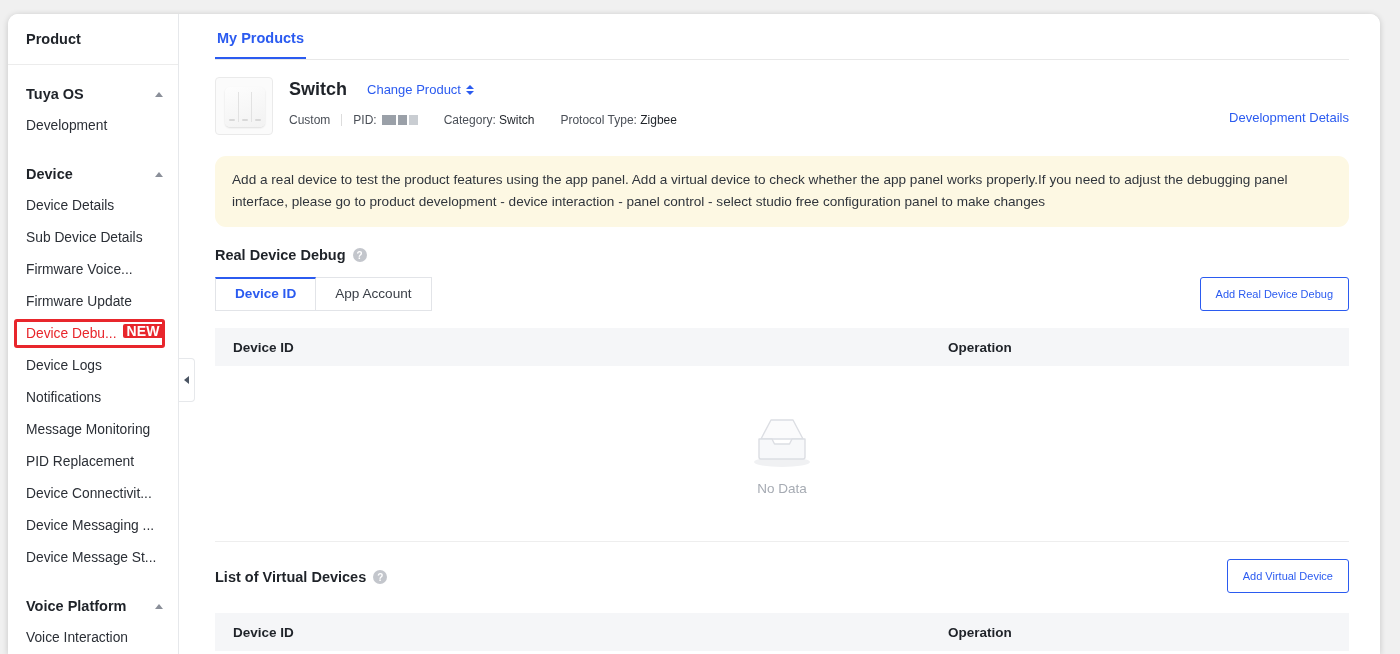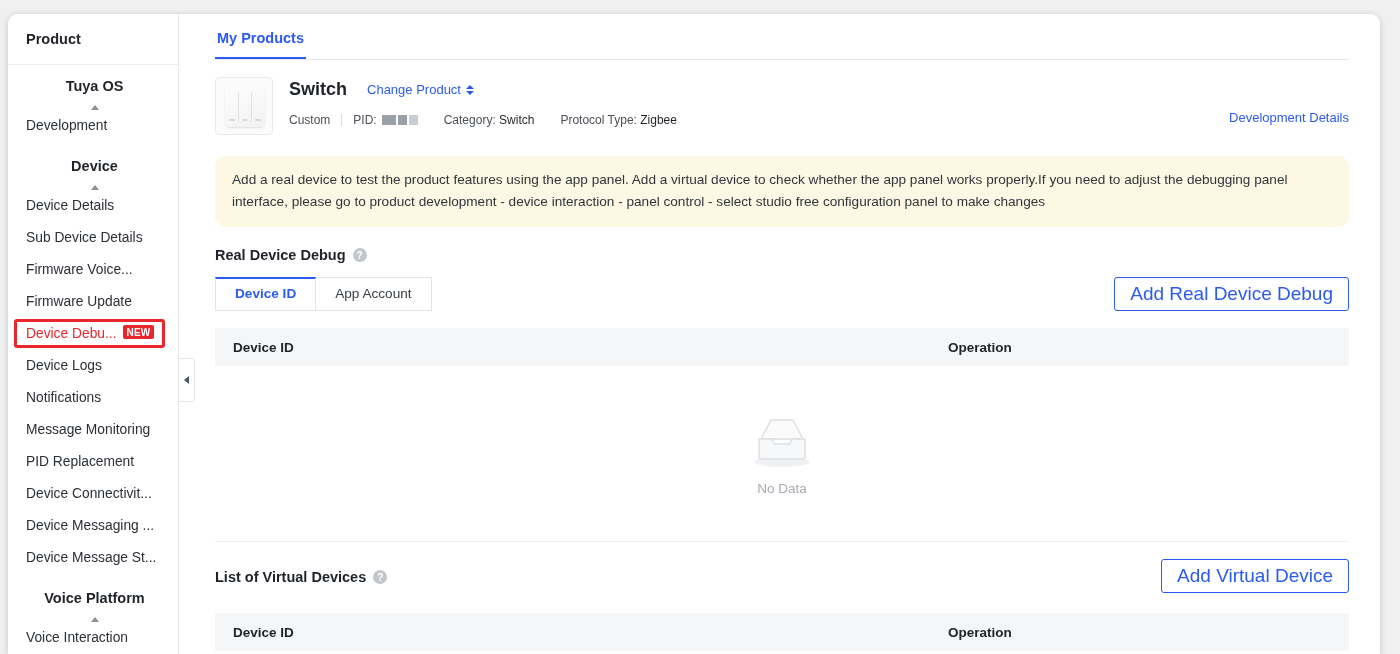--- a/index.html
+++ b/index.html
@@ -43,21 +43,20 @@
   .side-group {
     display: flex;
     align-items: center;
     justify-content: space-between;
     padding: 0 15px 0 18px;
     height: 32px;
     font-size: 14.5px;
     font-weight: bold;
     color: #1f2329;
     cursor: pointer;
-    flex-direction: column;
   }
   .side-group.spaced { margin-top: 16px; }
   .caret {
     width: 0; height: 0;
     border-left: 4.5px solid transparent;
     border-right: 4.5px solid transparent;
     border-bottom: 5px solid #8a8f99;
   }
   .side-item {
     height: 32px;
@@ -67,21 +66,21 @@
     color: #2b2f36;
     cursor: pointer;
     white-space: nowrap;
     overflow: hidden;
   }
   .side-item.active { color: #e8262c; font-weight: normal; }
   .new-badge {
     display: inline-block;
     background: #e8262c;
     color: #fff;
-    font-size: 10px;
+    font-size: 14px;
     font-weight: bold;
     line-height: 13px;
     padding: 1px 4px 0 4px;
     border-radius: 2px;
     vertical-align: 2px;
     margin-left: 6px;
     letter-spacing: .2px;
   }
   
   #annot-box {
@@ -266,21 +265,21 @@
   .subtab.active {
     color: #2b5bf0;
     font-weight: bold;
     border-top: 2.5px solid #2b5bf0;
     line-height: 30px;
   }
   .btn-outline {
     border: 1px solid #2b5bf0;
     color: #2b5bf0;
     background: #fff;
-    font-size: 19px;
+    font-size: 11px;
     height: 34px;
     padding: 0 15px;
     border-radius: 3px;
     cursor: pointer;
     font-family: "Liberation Sans", sans-serif;
     white-space: nowrap;
   }
 
   
   .tbl { margin-top: 0; width: 100%; }

